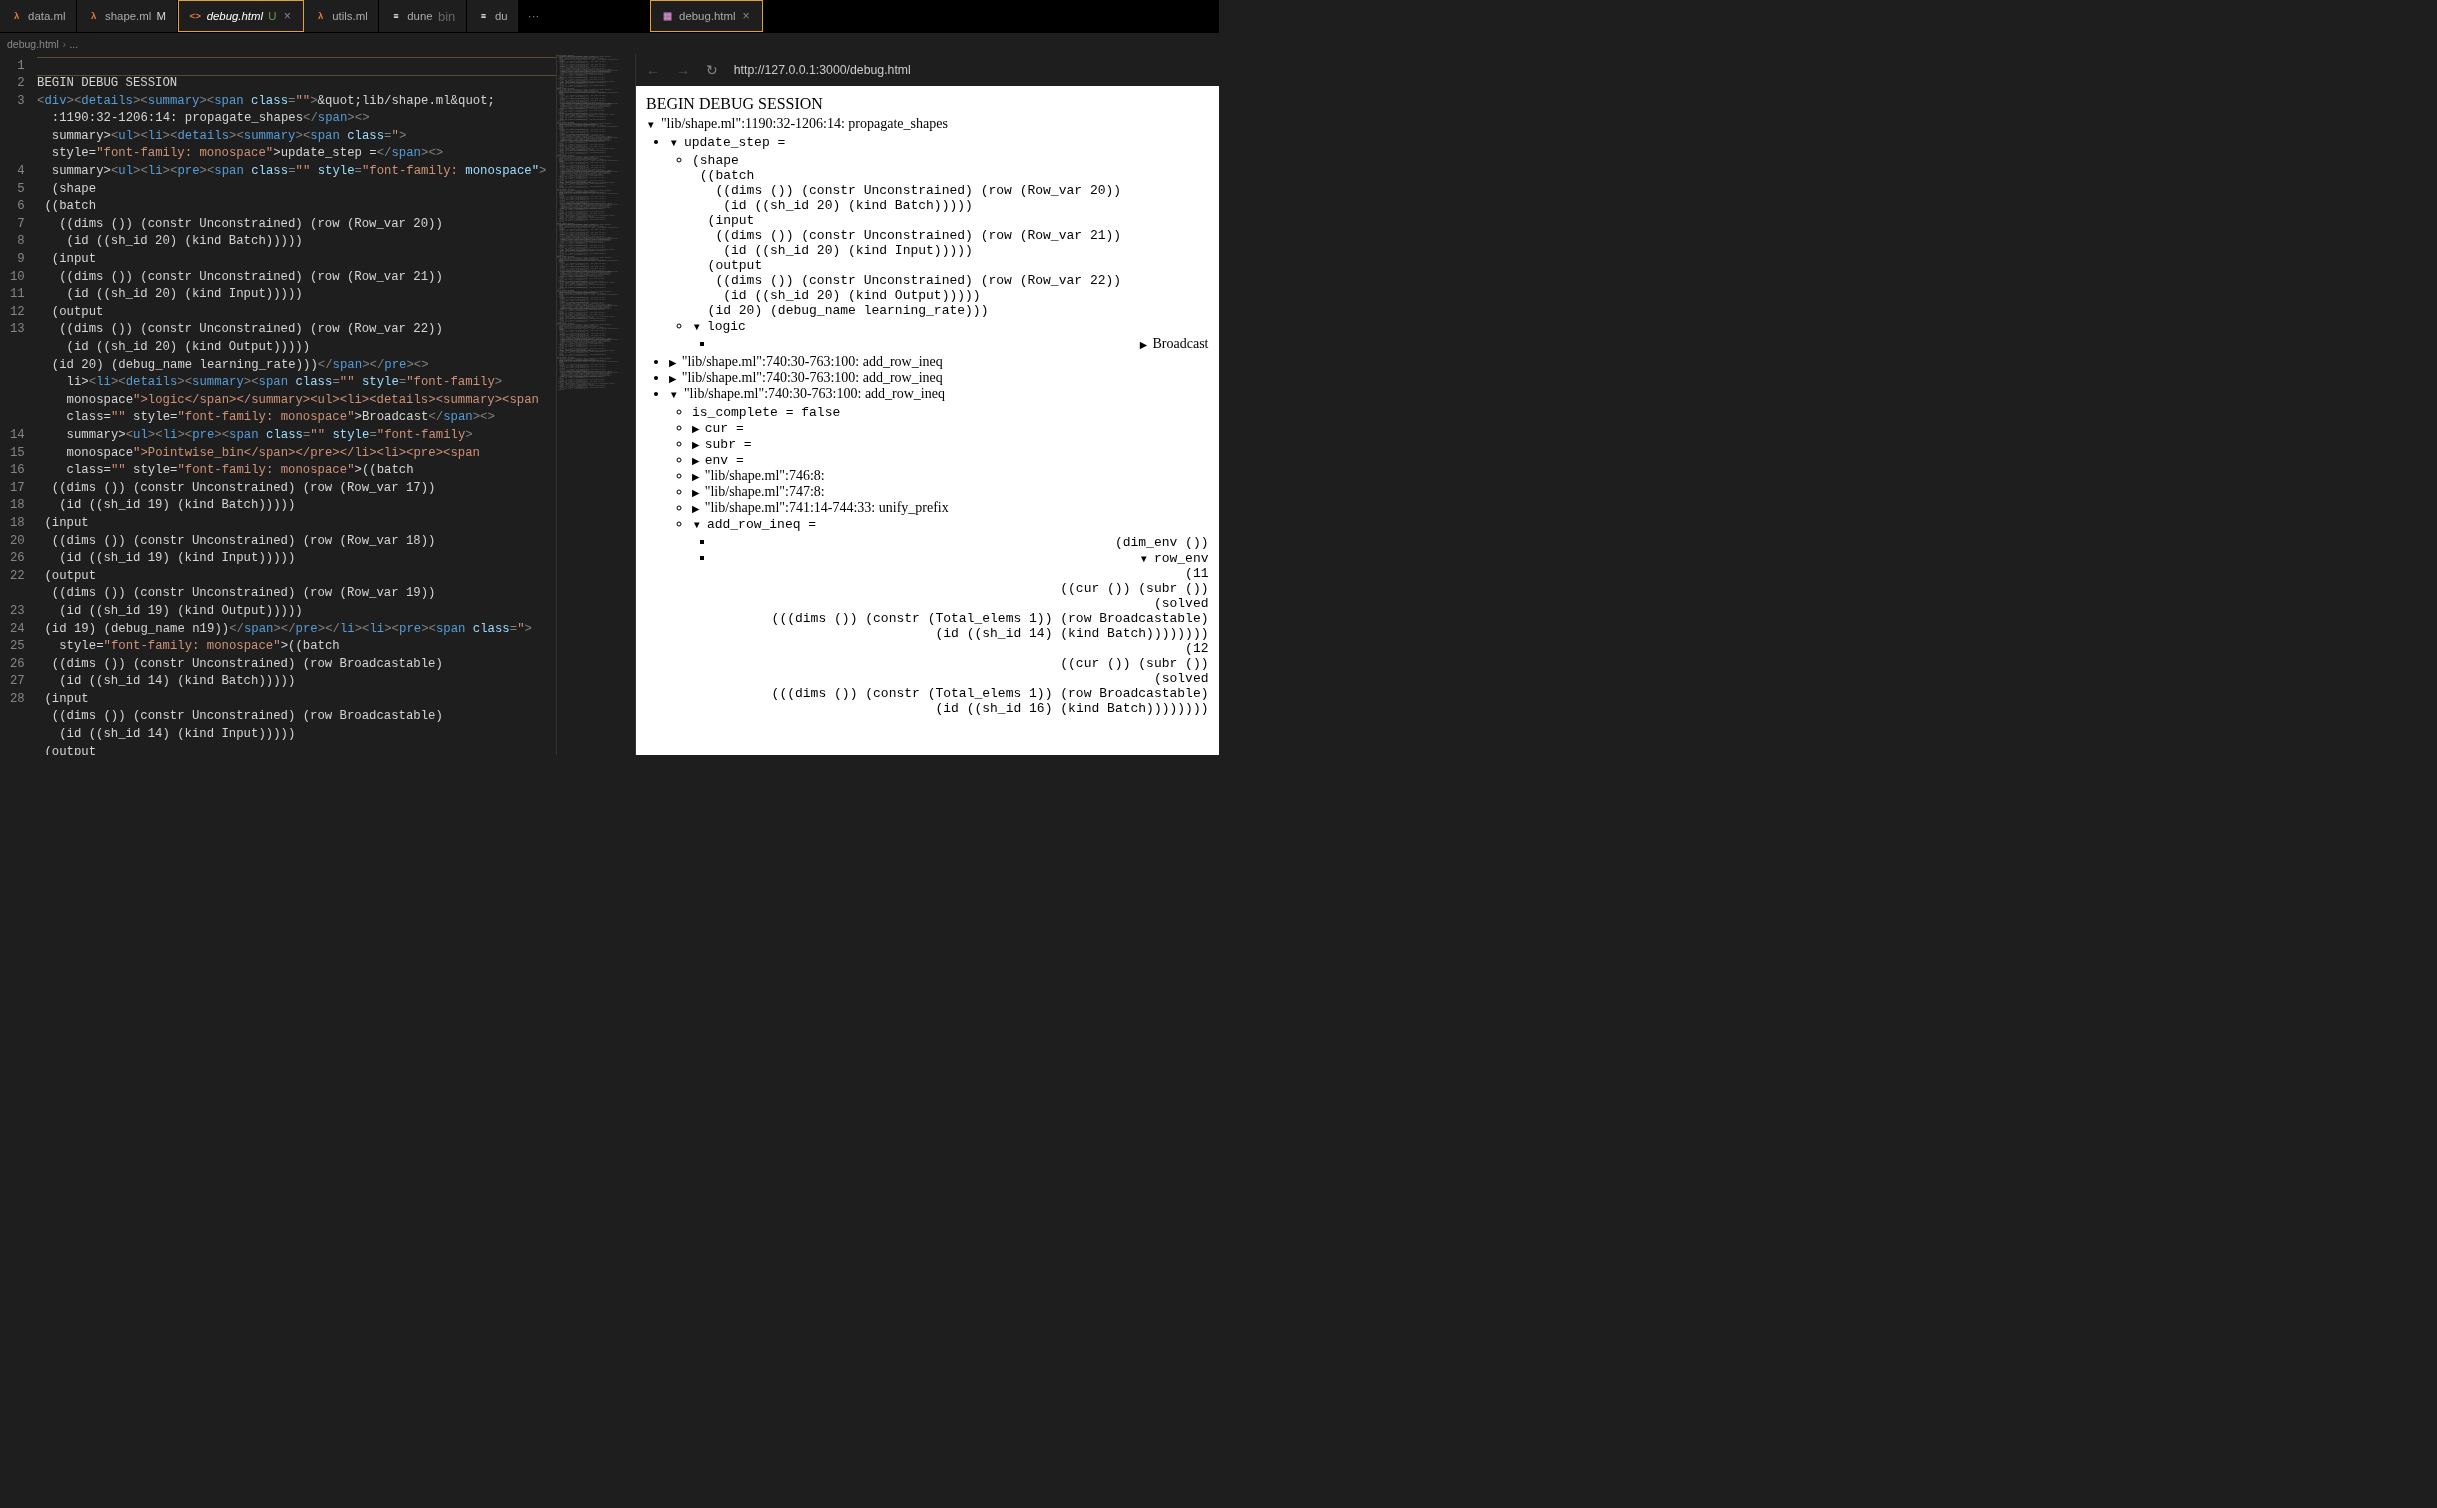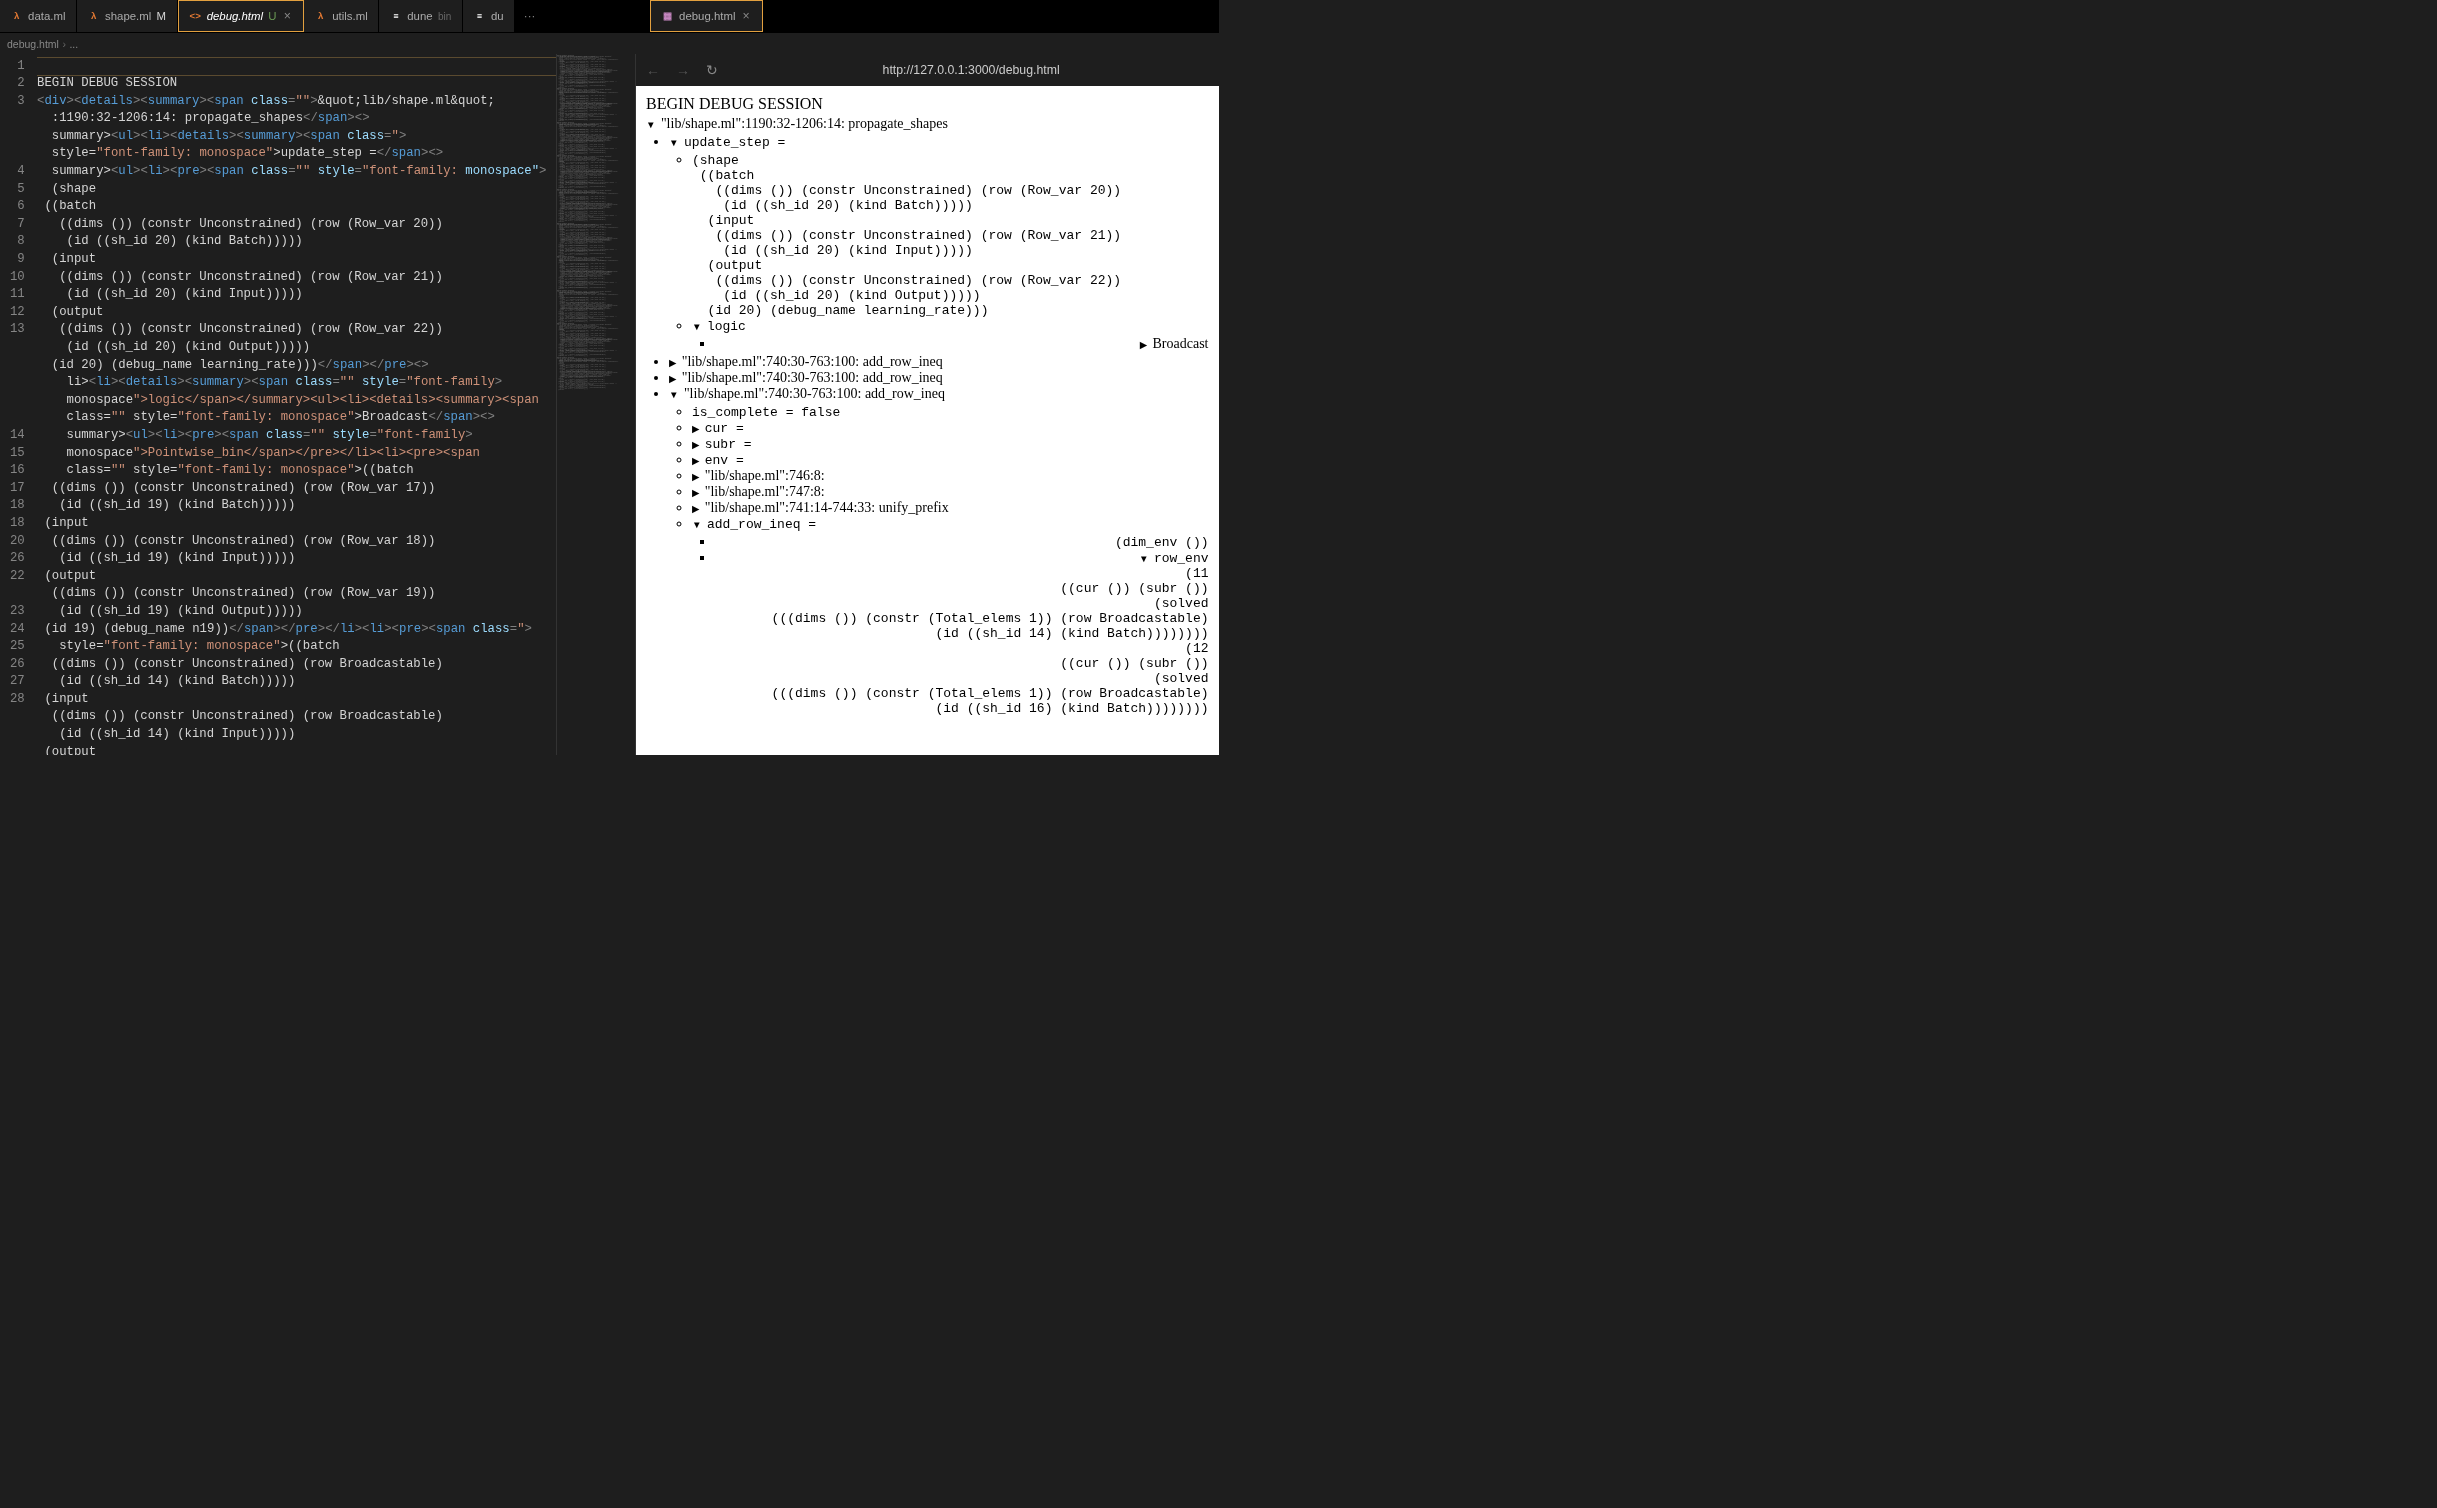--- a/index.html
+++ b/index.html
@@ -126,21 +126,21 @@
 .preview-toolbar {
   display:flex;
   align-items:center;
   gap:16px;
   padding:5.3px 10.5px;
   background:#1e1e1e;
   height:32px;
 }
 .nav-btn { color:#888; cursor:pointer; font-size:14px; }
 .nav-btn.disabled { color:#555; }
-.url { color:#ccc; font-size:12.3px; flex:1;text-align:center; }
+.url { color:#ccc; font-size:12.3px; flex:1; }
 .preview-body {
   flex:1;
   background:#fff;
   color:#000;
   font-family: 'Times New Roman', serif;
   font-size:14px;
   padding:8.8px 10.5px;
   overflow:auto;
 }
 .preview-body .hdr { font-size:16px; margin-bottom:3.5px;}
@@ -171,21 +171,21 @@
     <span class="mod" style="color:#6A9955">U</span>
     <span class="close">×</span>
   </div>
   <div class="tab">
     <span class="ficon ml-icon">λ</span>
     <span>utils.ml</span>
   </div>
   <div class="tab">
     <span class="ficon dune-icon">≡</span>
     <span>dune</span>
-    <span style="color:#666;font-size:10px">bin</span>
+    <span style="color:#666;font-size:13px">bin</span>
   </div>
   <div class="tab" style="min-width:35px">
     <span class="ficon dune-icon">≡</span>
     <span>du</span>
   </div>
   <div class="overflow">···</div>
   <div style="flex:1"></div>
 
   <div class="tab active-preview" style="border:0.9px solid #e2a03f">
     <span class="ficon" style="color:#c586c0">▦</span>

